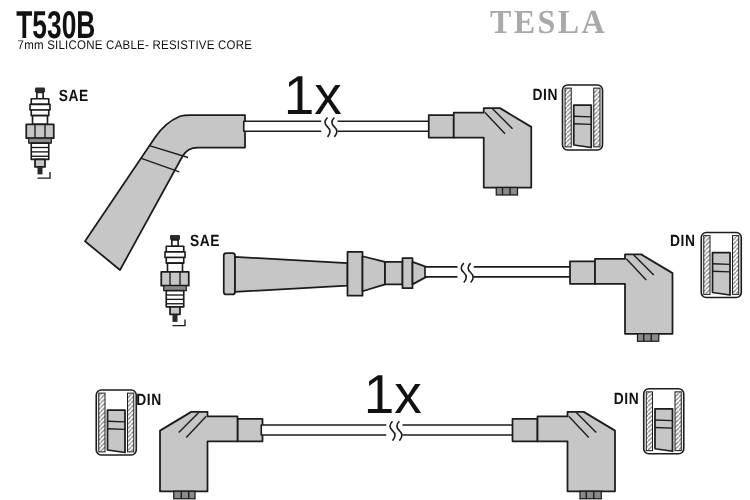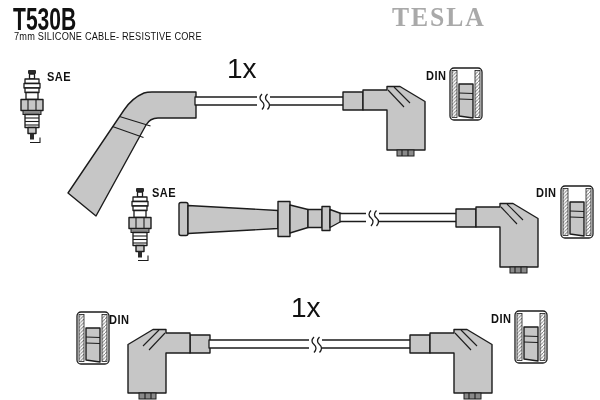--- a/index.html
+++ b/index.html
@@ -12,21 +12,21 @@
   html,body{margin:0;padding:0;background:#e8e8e8;}
   #stage{
     position:relative;width:600px;height:400px;background:var(--canvas-bg);
     overflow:hidden;font-family:"Liberation Sans",sans-serif;color:#111;
   }
   .abs{position:absolute;line-height:1;white-space:nowrap;transform-origin:0 0;}
   .part-number{font-size:31px;font-weight:700;transform:scaleX(0.68);letter-spacing:0px;}
   .subtitle{font-size:10px;letter-spacing:0.2px;transform:scaleX(0.92);}
   .brand{font-family:"Liberation Serif",serif;font-size:27px;font-weight:700;
          color:var(--brand-gray);letter-spacing:2px;transform:scaleX(0.95);}
-  .qty{font-size:28px;font-weight:400;}
+  .qty{font-size:44px;font-weight:400;}
   .conn{font-size:13px;font-weight:700;letter-spacing:0.5px;transform:scaleX(0.85);}
   svg{position:absolute;left:0;top:0;}
   .gy{fill:var(--boot-gray);stroke:var(--outline);stroke-width:1.4;stroke-linejoin:round;}
   .wh{fill:#ffffff;stroke:var(--outline);stroke-width:1.3;stroke-linejoin:round;}
   .dk{fill:#2a2a2a;stroke:none;}
   .dk2{fill:var(--nipple-gray);stroke:var(--outline);stroke-width:1;}
   .ln{stroke:var(--outline);stroke-width:1.1;fill:none;}
   .sq{stroke:var(--outline);stroke-width:1.3;fill:none;}
   .erase{fill:var(--canvas-bg);stroke:none;}
   .hatch{fill:url(#hatchpat);stroke:var(--outline);stroke-width:0.8;}

